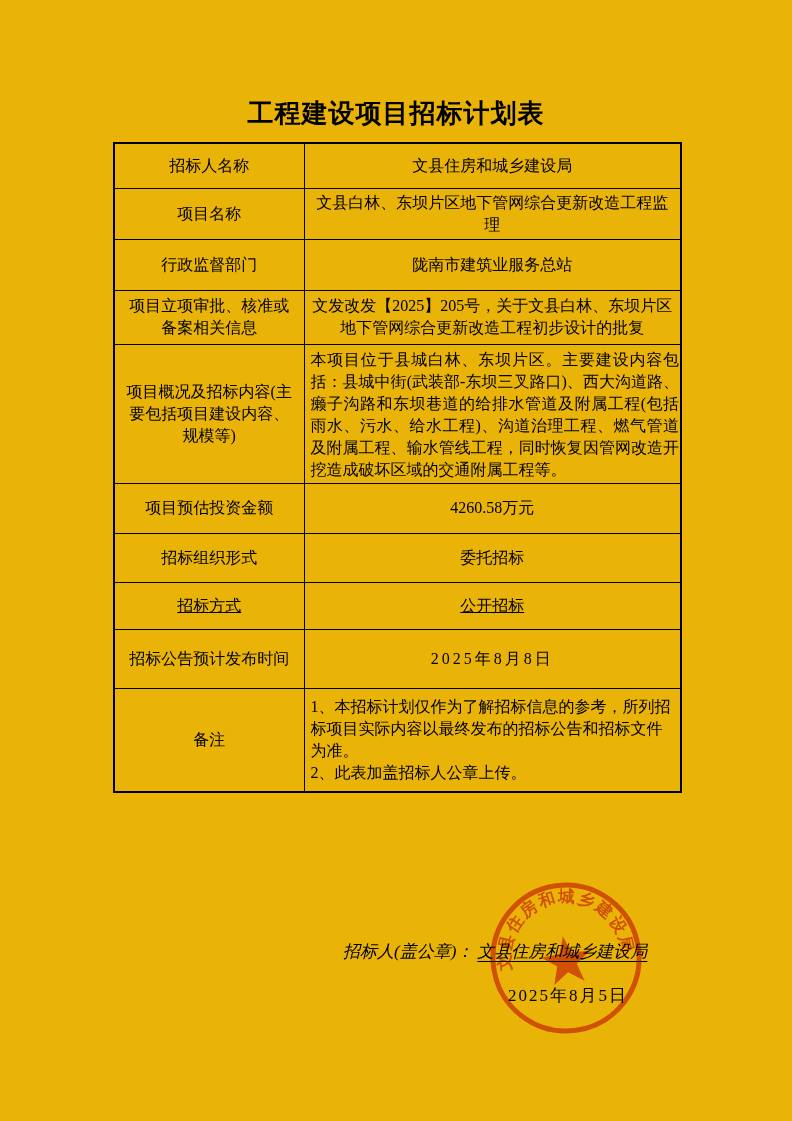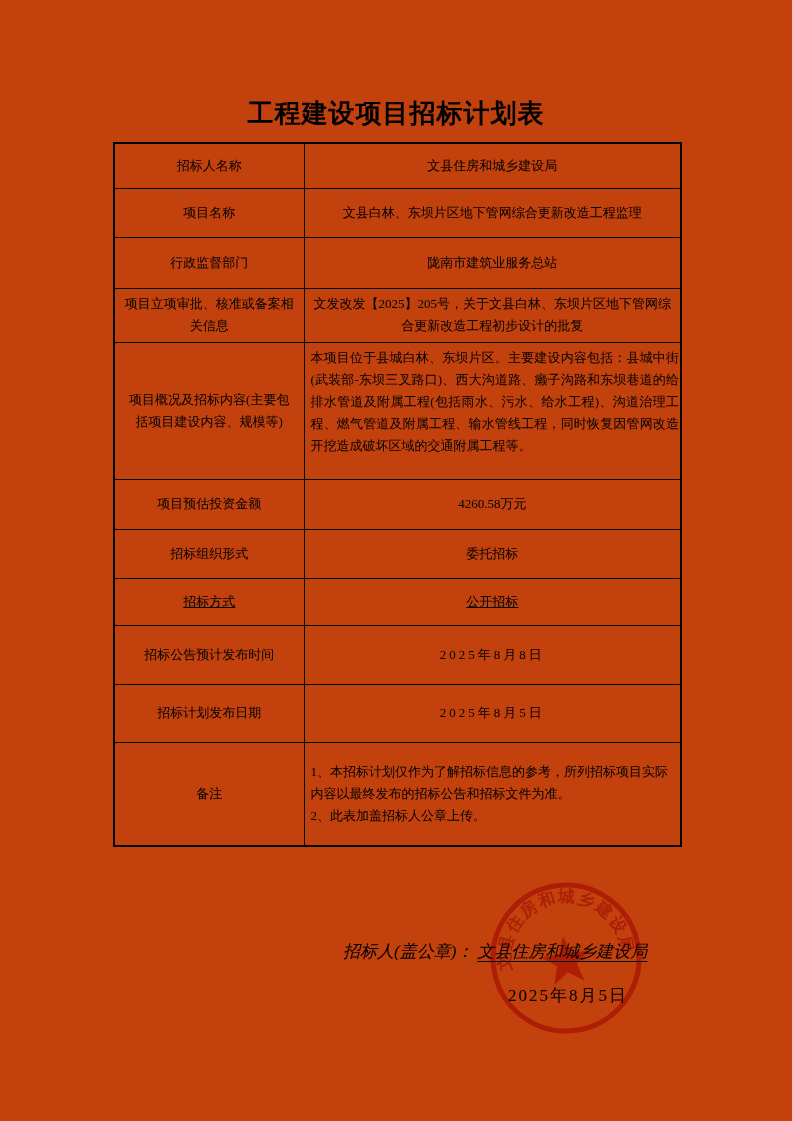--- a/index.html
+++ b/index.html
@@ -2,21 +2,21 @@
 <html><head>
 <meta charset="utf-8">
 <style>
   * { margin: 0; padding: 0; box-sizing: border-box; }
   html, body { background: #ffffff; }
   body { font-family: "Liberation Serif", "DejaVu Serif", serif; color: #000; }
   .page {
     position: relative;
     width: 792px;
     height: 1121px;
-    background: #c2410c;
+    background: #eab308;
     overflow: hidden;
   }
   .doc-title {
     position: absolute;
     top: 99px;
     left: 0;
     width: 792px;
     text-align: center;
     font-size: 26px;
     font-weight: bold;
@@ -27,21 +27,21 @@
     position: absolute;
     top: 142px;
     left: 113px;
     width: 567px;
     border-collapse: collapse;
     table-layout: fixed;
     border: 2px solid #000;
   }
   table.plan td {
     border: 1px solid #000;
-    font-size: 13px;
+    font-size: 16px;
     line-height: 22px;
     vertical-align: middle;
     text-align: center;
     padding: 3px 6px;
     overflow: hidden;
   }
   table.plan td.label { padding: 3px 8px; }
   table.plan td.val.left {
     text-align: justify;
     text-justify: inter-ideograph;
@@ -142,24 +142,20 @@
         <td class="val">委托招标</td>
       </tr>
       <tr class="r9">
         <td class="label">招标方式</td>
         <td class="val">公开招标</td>
       </tr>
       <tr class="r10">
         <td class="label">招标公告预计发布时间</td>
         <td class="val spaced">2025年8月8日</td>
       </tr>
-      <tr class="r11">
-        <td class="label">招标计划发布日期</td>
-        <td class="val spaced">2025年8月5日</td>
-      </tr>
       <tr class="r12">
         <td class="label">备注</td>
         <td class="val plain-left">1、本招标计划仅作为了解招标信息的参考，所列招标项目实际内容以最终发布的招标公告和招标文件为准。
 2、此表加盖招标人公章上传。</td>
       </tr>
     </tbody>
   </table>
 
   <div class="footer-sign">
     <span>招标人(盖公章)：</span><span class="signer-name">文县住房和城乡建设局</span>

